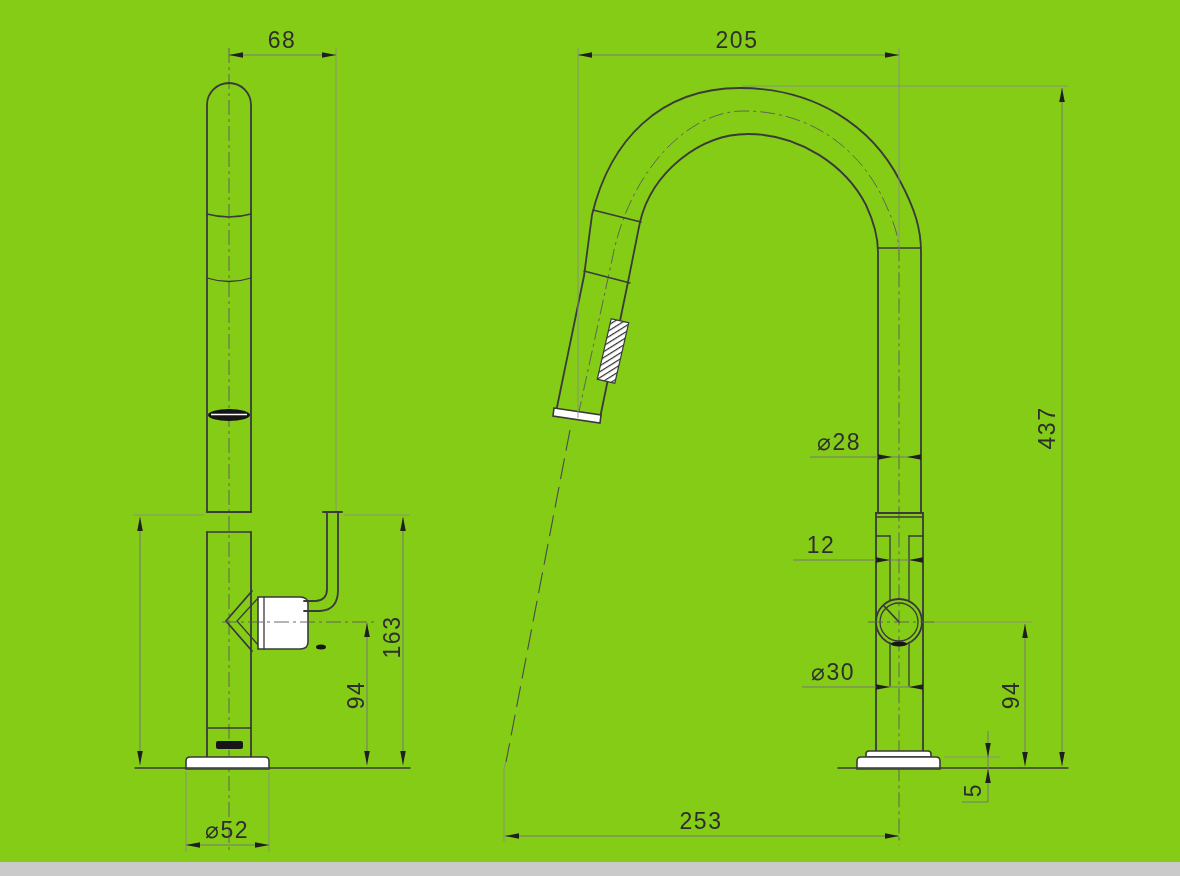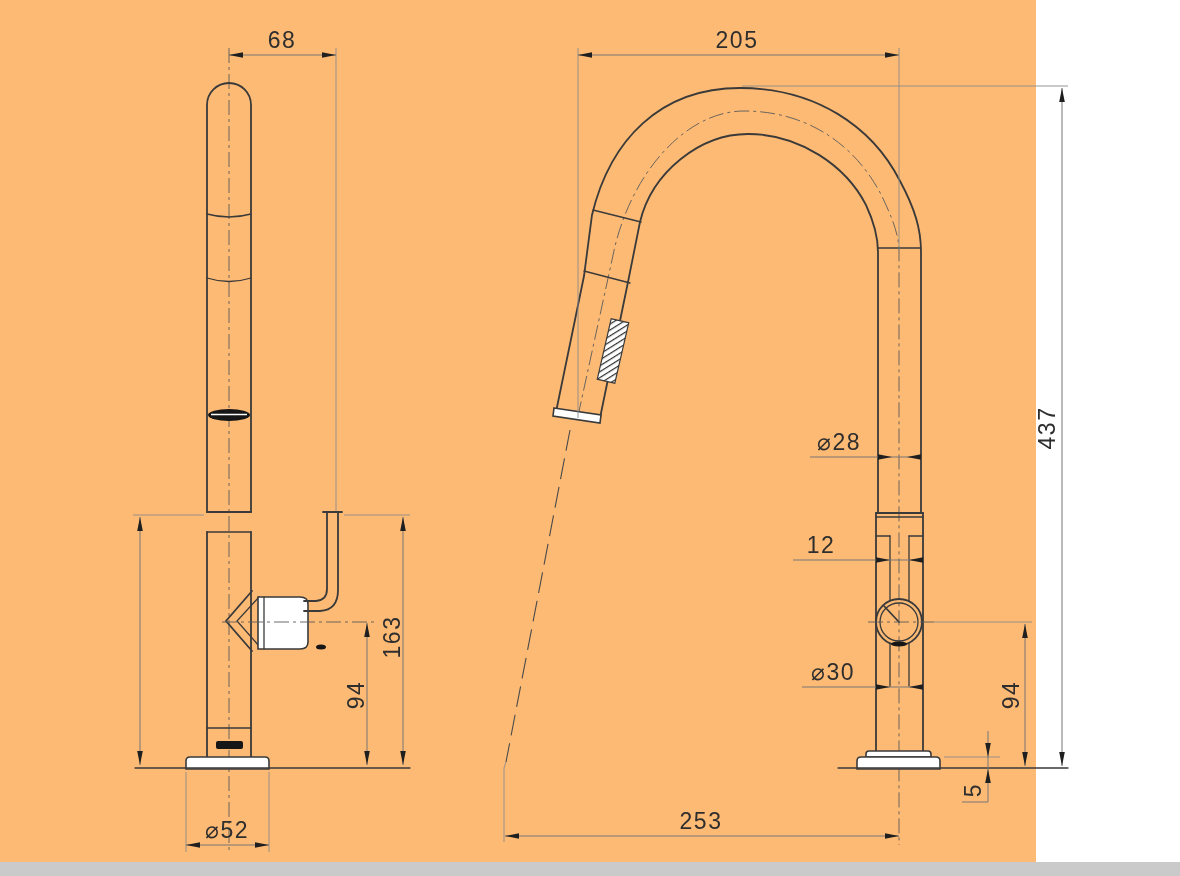--- a/index.html
+++ b/index.html
@@ -1,16 +1,16 @@
 <!DOCTYPE html>
 <html><head>
 <meta charset="utf-8">
 <style>
   html,body{margin:0;padding:0;background:#ffffff;width:1180px;height:876px;overflow:hidden;}
-  #stage{position:relative;width:1036px;height:876px;background:#fdba74;}
+  #stage{position:relative;width:1180px;height:876px;background:#84cc16;}
   svg{position:absolute;left:0;top:0;}
   svg text{
     font-family:"Liberation Sans","DejaVu Sans",sans-serif;
     font-size:23px;
     letter-spacing:1.5px;
     fill:#2e2e2e;
   }
   .obj{stroke:#3a3a3a;stroke-width:1.8;fill:none;stroke-linecap:round;}
   .obj2{stroke:#3a3a3a;stroke-width:1.3;fill:none;stroke-linecap:round;}
   .objf{stroke:#3a3a3a;stroke-width:1.6;fill:#ffffff;}

